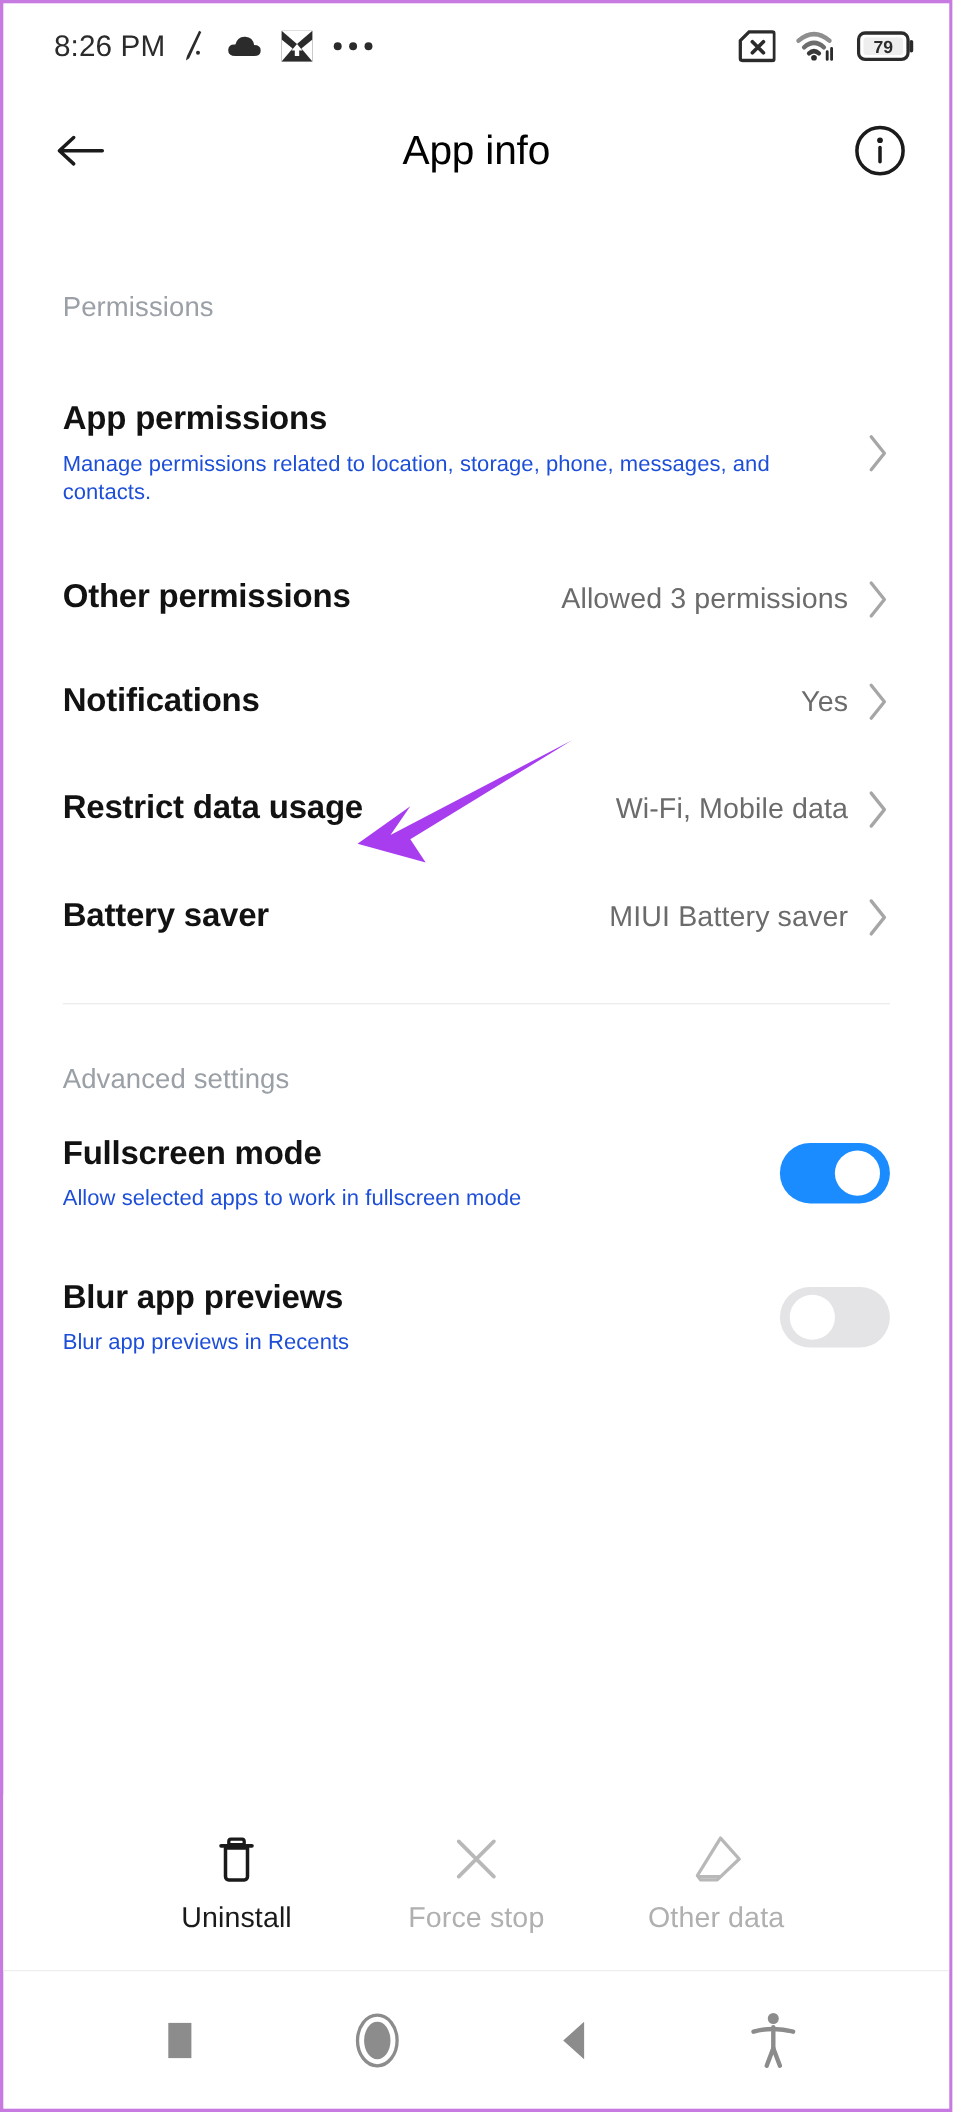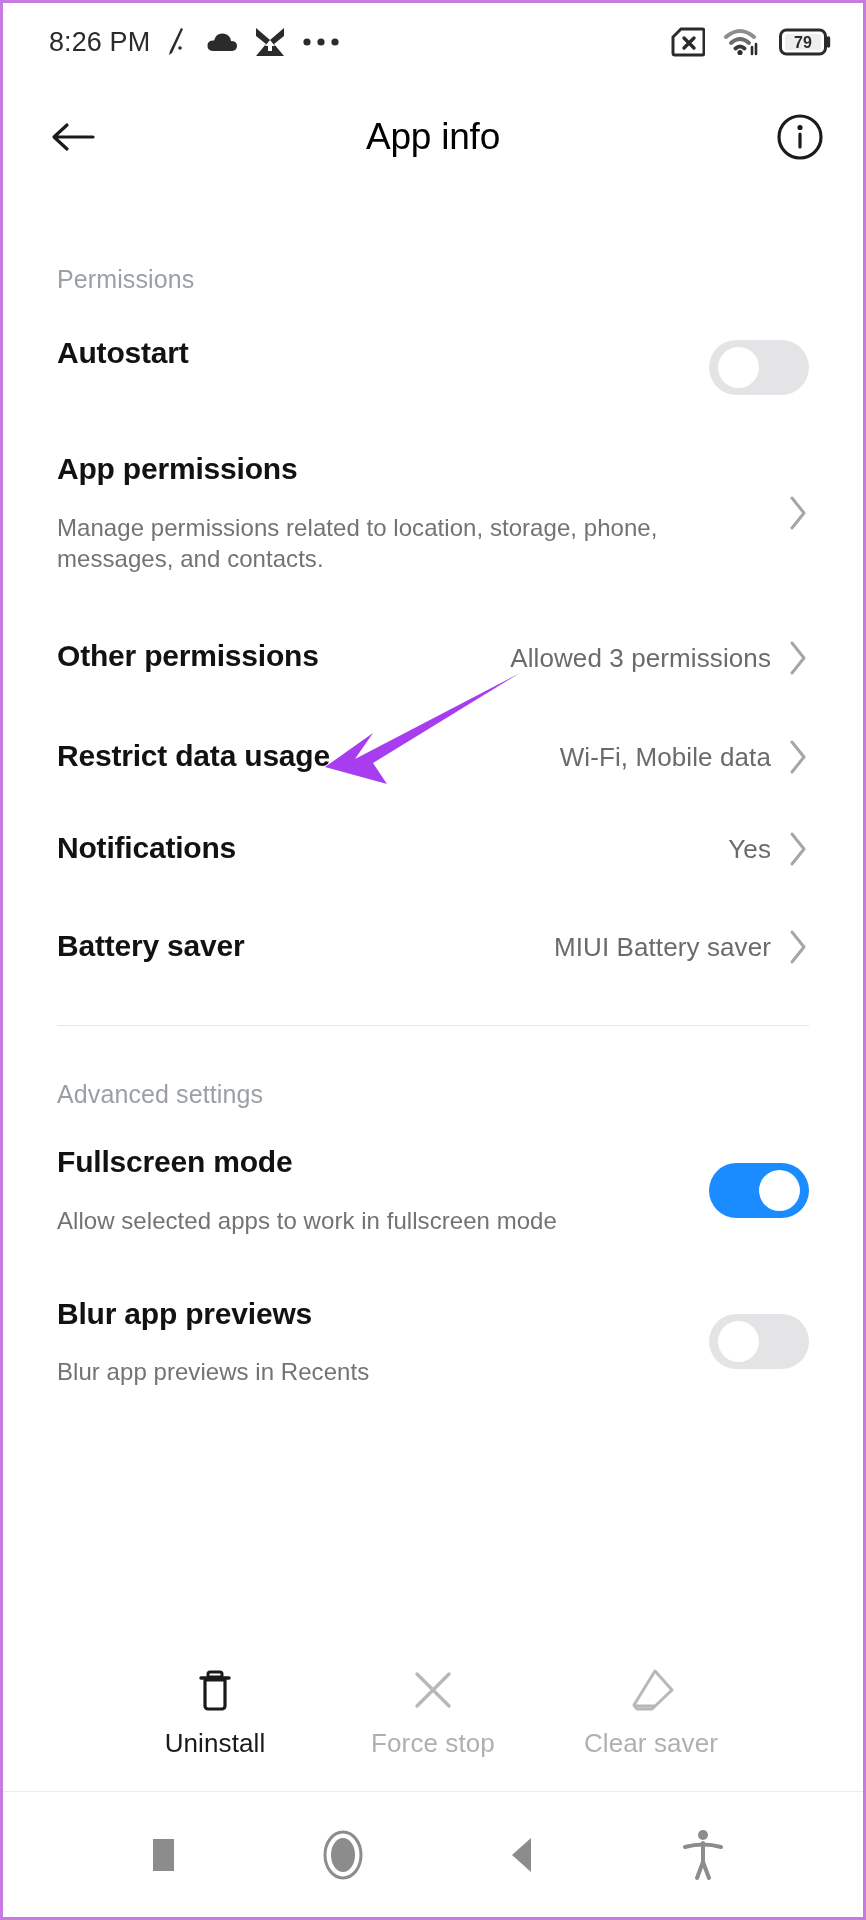--- a/index.html
+++ b/index.html
@@ -93,24 +93,24 @@
   .row.tall { padding-bottom: 30px; }
   .row-main { flex: 1 1 auto; min-width: 0; padding-right: 16px; }
   .row-title {
     font-size: 30px;
     font-weight: bold;
     color: #121212;
     line-height: 1.25;
     letter-spacing: -0.2px;
   }
   .row-sub {
-    font-size: 24px;
-    color: #737373;
+    font-size: 20px;
+    color: #1d4ed8;
     line-height: 1.33;
-    margin-top: 24px;
+    margin-top: 9px;
     letter-spacing: 0.05px;
   }
   .row-right {
     display: flex;
     align-items: center;
     gap: 16px;
     flex: 0 0 auto;
     align-self: center;
   }
   .row-value {
@@ -283,28 +283,20 @@
         <circle cx="25" cy="15.5" r="2.6" fill="#1b1b1b"></circle>
         <path d="M25 22 V35" stroke="#1b1b1b" stroke-width="3.2" stroke-linecap="round"></path>
       </svg>
     </div>
   </div>
 
   <div class="content">
 
     <div class="section-label">Permissions</div>
 
-    <div class="row">
-      <div class="row-main">
-        <div class="row-title">Autostart</div>
-      </div>
-      <div class="switch off">
-          <div class="knob"></div>
-        </div>
-    </div>
 
     <div class="row tall" style="padding-top:36px;">
       <div class="row-main">
         <div class="row-title">App permissions</div>
         <div class="row-sub">Manage permissions related to location, storage, phone, messages, and contacts.</div>
       </div>
       <div class="chev chev-offset">
         <svg width="22" height="40" viewBox="0 0 22 40">
             <path d="M5 5 L17 20 L5 35" stroke="#a6a6a6" stroke-width="3" fill="none" stroke-linecap="round" stroke-linejoin="round"></path>
           </svg>
@@ -318,48 +310,48 @@
       <div class="row-right">
         <span class="row-value">Allowed 3 permissions</span>
         <span class="chev">
           <svg width="22" height="40" viewBox="0 0 22 40">
               <path d="M5 5 L17 20 L5 35" stroke="#a6a6a6" stroke-width="3" fill="none" stroke-linecap="round" stroke-linejoin="round"></path>
             </svg>
         </span>
       </div>
     </div>
 
+    <div class="row" style="padding-top:38px;">
+      <div class="row-main">
+        <div class="row-title">Notifications</div>
+      </div>
+      <div class="row-right">
+        <span class="row-value">Yes</span>
+        <span class="chev">
+          <svg width="22" height="40" viewBox="0 0 22 40">
+              <path d="M5 5 L17 20 L5 35" stroke="#a6a6a6" stroke-width="3" fill="none" stroke-linecap="round" stroke-linejoin="round"></path>
+            </svg>
+        </span>
+      </div>
+    </div>
+
     <div class="row" style="padding-top:44px;">
       <div class="row-main">
         <div class="row-title">Restrict data usage</div>
       </div>
       <div class="row-right">
         <span class="row-value">Wi-Fi, Mobile data</span>
         <span class="chev">
           <svg width="22" height="40" viewBox="0 0 22 40">
               <path d="M5 5 L17 20 L5 35" stroke="#a6a6a6" stroke-width="3" fill="none" stroke-linecap="round" stroke-linejoin="round"></path>
             </svg>
         </span>
       </div>
     </div>
 
-    <div class="row" style="padding-top:38px;">
-      <div class="row-main">
-        <div class="row-title">Notifications</div>
-      </div>
-      <div class="row-right">
-        <span class="row-value">Yes</span>
-        <span class="chev">
-          <svg width="22" height="40" viewBox="0 0 22 40">
-              <path d="M5 5 L17 20 L5 35" stroke="#a6a6a6" stroke-width="3" fill="none" stroke-linecap="round" stroke-linejoin="round"></path>
-            </svg>
-        </span>
-      </div>
-    </div>
-
     <div class="row" style="padding-top:44px;">
       <div class="row-main">
         <div class="row-title">Battery saver</div>
       </div>
       <div class="row-right">
         <span class="row-value">MIUI Battery saver</span>
         <span class="chev">
           <svg width="22" height="40" viewBox="0 0 22 40">
               <path d="M5 5 L17 20 L5 35" stroke="#a6a6a6" stroke-width="3" fill="none" stroke-linecap="round" stroke-linejoin="round"></path>
             </svg>
@@ -416,21 +408,21 @@
       <svg width="52" height="52" viewBox="0 0 52 52">
         <path d="M10 10 L42 42 M42 10 L10 42" stroke="currentColor" stroke-width="3.4" stroke-linecap="round"></path>
       </svg>
       <span class="action-label">Force stop</span>
     </div>
     <div class="action-btn disabled">
       <svg width="52" height="52" viewBox="0 0 52 52">
         <path d="M30 7 L47 26 L27 45 L12 45 L9 41 Z" fill="none" stroke="currentColor" stroke-width="3" stroke-linejoin="round"></path>
         <path d="M10 42 H30" stroke="currentColor" stroke-width="3" stroke-linecap="round"></path>
       </svg>
-      <span class="action-label">Clear saver</span>
+      <span class="action-label">Other data</span>
     </div>
   </div>
 
   <div class="nav-bar">
     <div class="nav-btn">
       <svg width="40" height="52" viewBox="0 0 40 52">
         <rect x="10" y="10" width="21" height="32" fill="#8c8c8c"></rect>
       </svg>
     </div>
     <div class="nav-btn">

